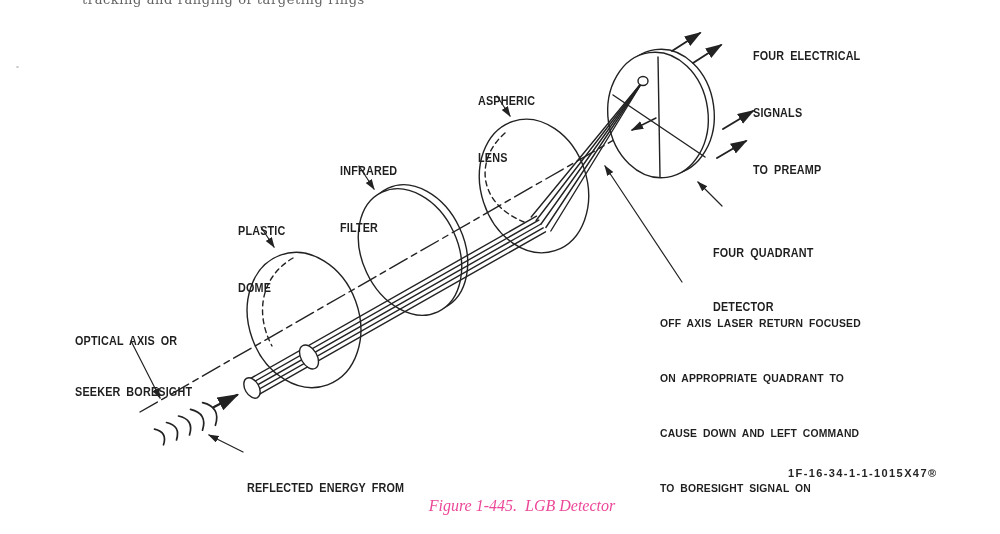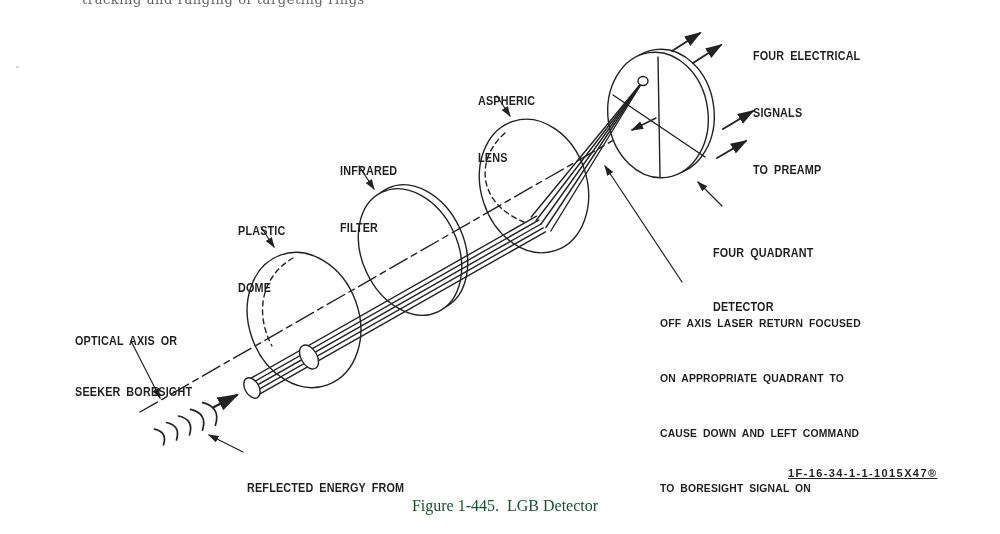--- a/index.html
+++ b/index.html
@@ -8,26 +8,26 @@
     font-family:"Liberation Sans",sans-serif;overflow:hidden;
   }
   .lbl{
     position:absolute;font-weight:bold;font-size:12px;line-height:19px;
     color:#1f1f1f;transform:scaleX(.9);transform-origin:left top;
     white-space:pre;word-spacing:3px;letter-spacing:.2px;
   }
   .lbl div{white-space:pre;}
   .refnum{
     position:absolute;left:788px;top:467px;font-weight:bold;font-size:11px;
-    color:#252525;letter-spacing:1.4px;white-space:pre;text-decoration:underline;
+    color:#252525;letter-spacing:1.4px;white-space:pre;
   }
   .caption{
-    position:absolute;left:340px;top:497px;width:330px;text-align:center;
-    font-family:"Liberation Serif",serif;font-size:16px;
-    color:#14532d;white-space:pre;
+    position:absolute;left:357px;top:497px;width:330px;text-align:center;
+    font-family:"Liberation Serif",serif;font-style:italic;font-size:16px;
+    color:#ec4899;white-space:pre;
   }
   .top-frag{
     position:absolute;left:82px;top:0;width:300px;height:8px;overflow:hidden;
   }
   .top-frag span{
     position:relative;top:-10px;display:inline-block;
     font-family:"DejaVu Serif",serif;font-size:13px;color:#3a3a3a;
     letter-spacing:.6px;opacity:.8;filter:blur(.3px);white-space:pre;
   }
   .speck{

